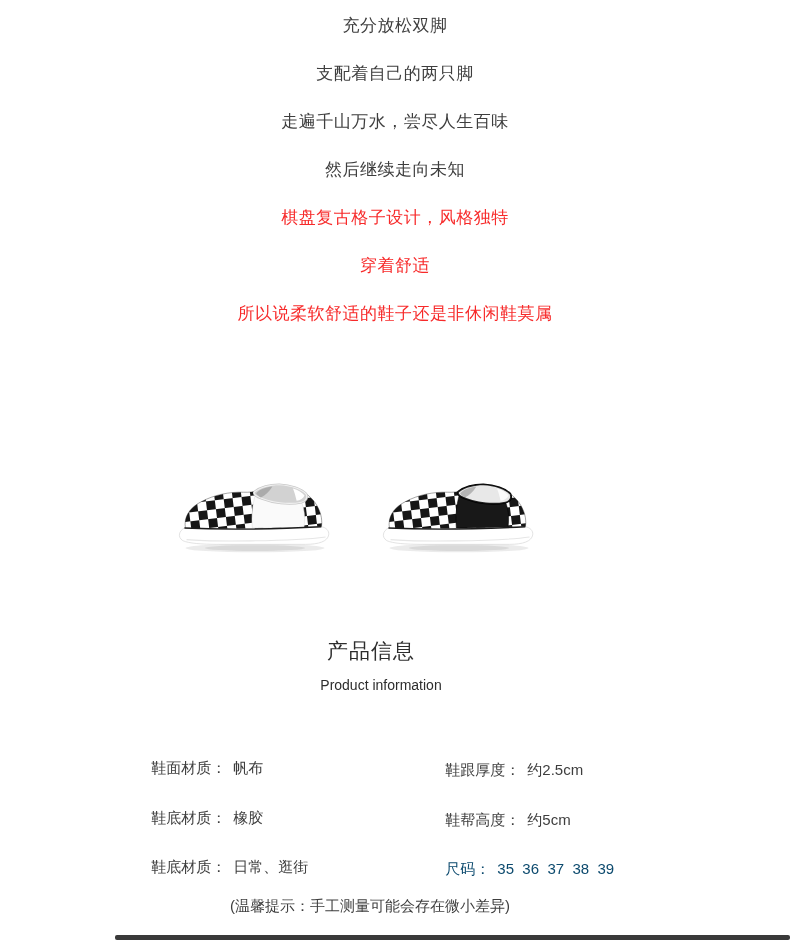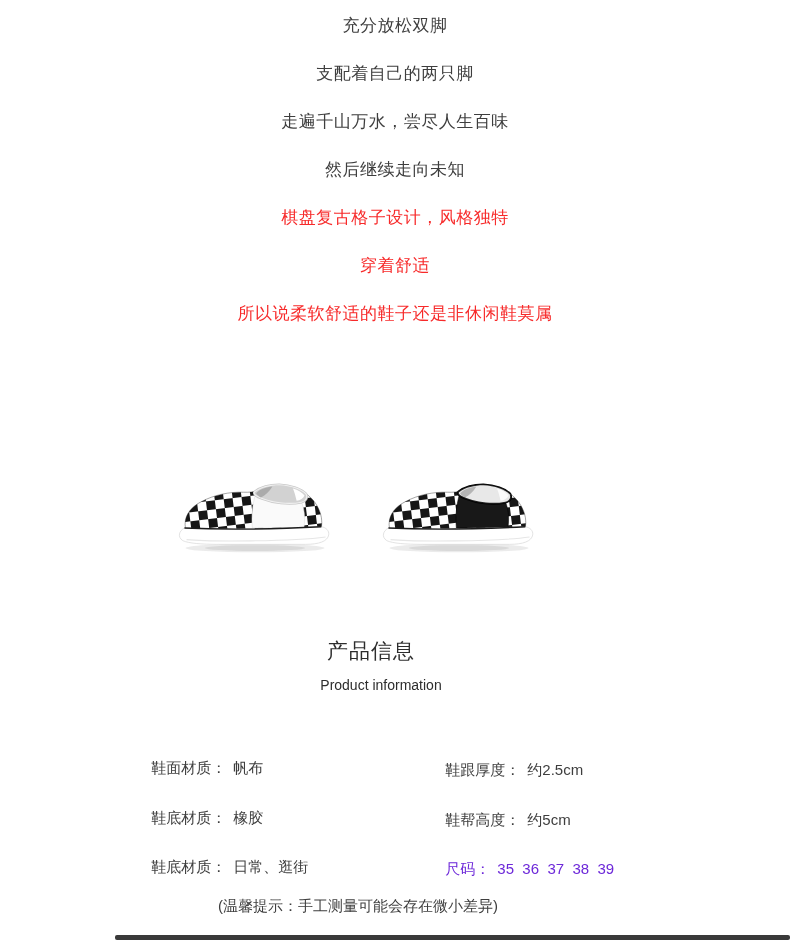--- a/index.html
+++ b/index.html
@@ -28,21 +28,21 @@
     position:absolute;top:672px;left:16px;width:730px;text-align:center;
     font-size:14px;line-height:26px;font-weight:400;
   }
   
   .spec{position:absolute;font-size:15px;line-height:22px;white-space:pre;}
   .spec .val{margin-left:7px;}
   .col-l1{left:143px;top:735px;} .col-l2{left:143px;top:785px;} .col-l3{left:143px;top:834px;}
   .col-r1{left:437px;top:737px;} .col-r2{left:437px;top:787px;} .col-r3{left:437px;top:836px;}
   
   .note{
-    position:absolute;top:896px;left:0;width:716px;text-align:center;
+    position:absolute;top:896px;left:12px;width:716px;text-align:center;
     font-size:15px;line-height:20px;white-space:pre;
   }
   
   .hscroll{
     position:absolute;top:935px;left:115px;width:675px;height:5px;
     border-radius:2px;
   }
   svg{display:block;}
 </style>
 </head>
@@ -112,19 +112,19 @@
 </div>
 <div class="spec col-l3" style="color: rgb(62, 62, 62);">
   <span>鞋底材质：</span><span class="val">日常、逛街</span>
 </div>
 <div class="spec col-r1" style="color: rgb(62, 62, 62);">
   <span>鞋跟厚度：</span><span class="val">约2.5cm</span>
 </div>
 <div class="spec col-r2" style="color: rgb(62, 62, 62);">
   <span>鞋帮高度：</span><span class="val">约5cm</span>
 </div>
-<div class="spec col-r3" style="color: #6d28d9;">
+<div class="spec col-r3" style="color: #0c4a6e;">
   <span>尺码：</span><span class="val">35  36  37  38  39</span>
 </div>
 
 <div class="note" style="color: rgb(62, 62, 62);">(温馨提示：手工测量可能会存在微小差异)</div>
 
 <div class="hscroll" style="background-color: rgb(58, 58, 58);"></div>
 
 </body></html>

